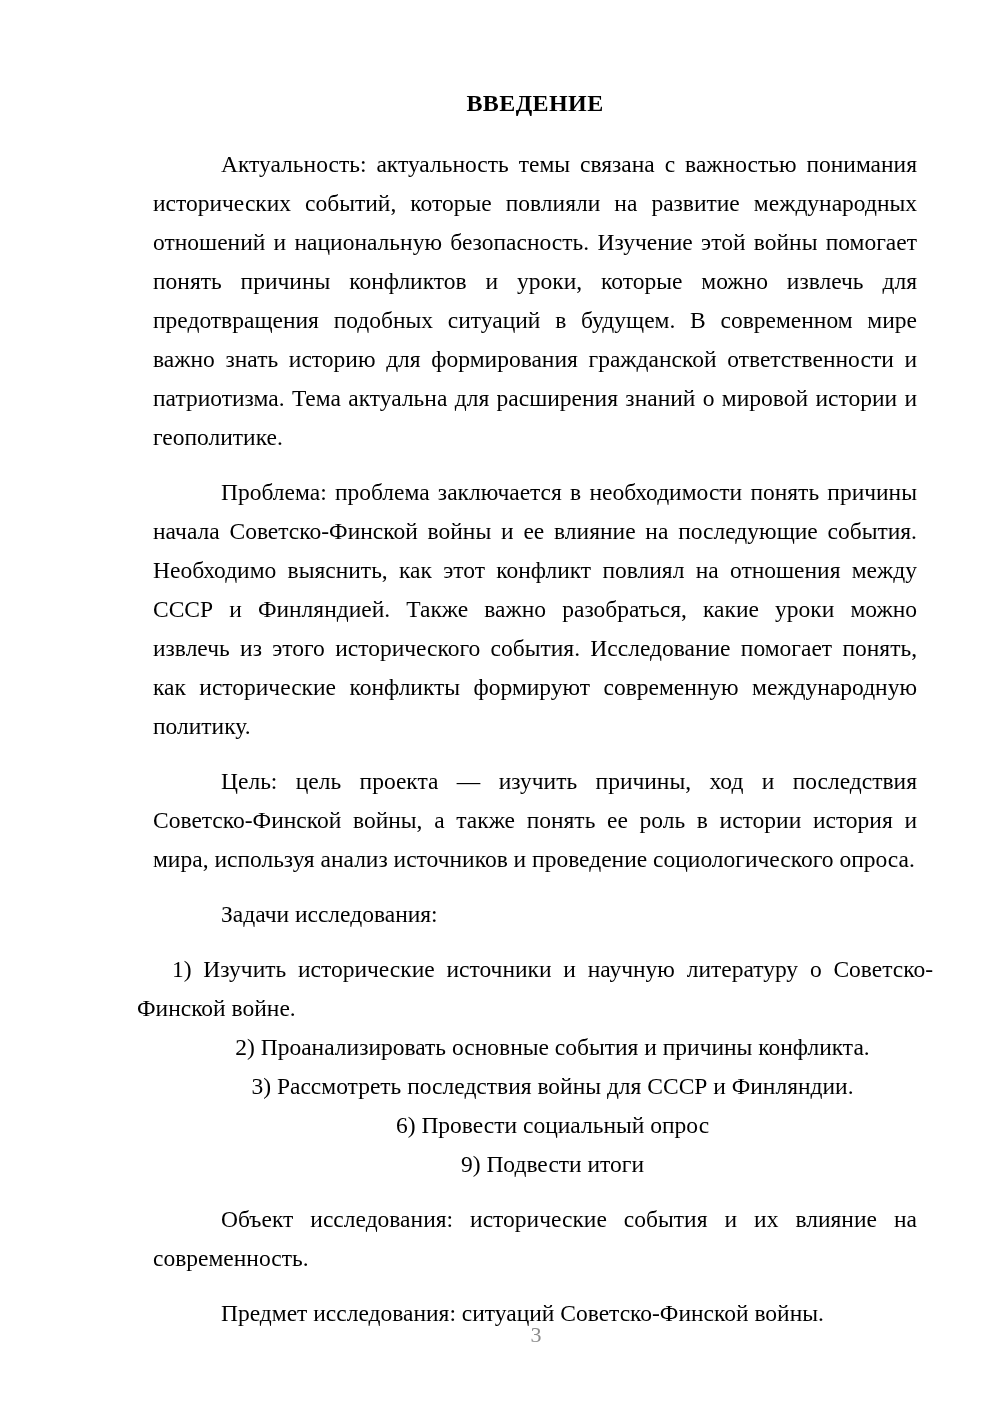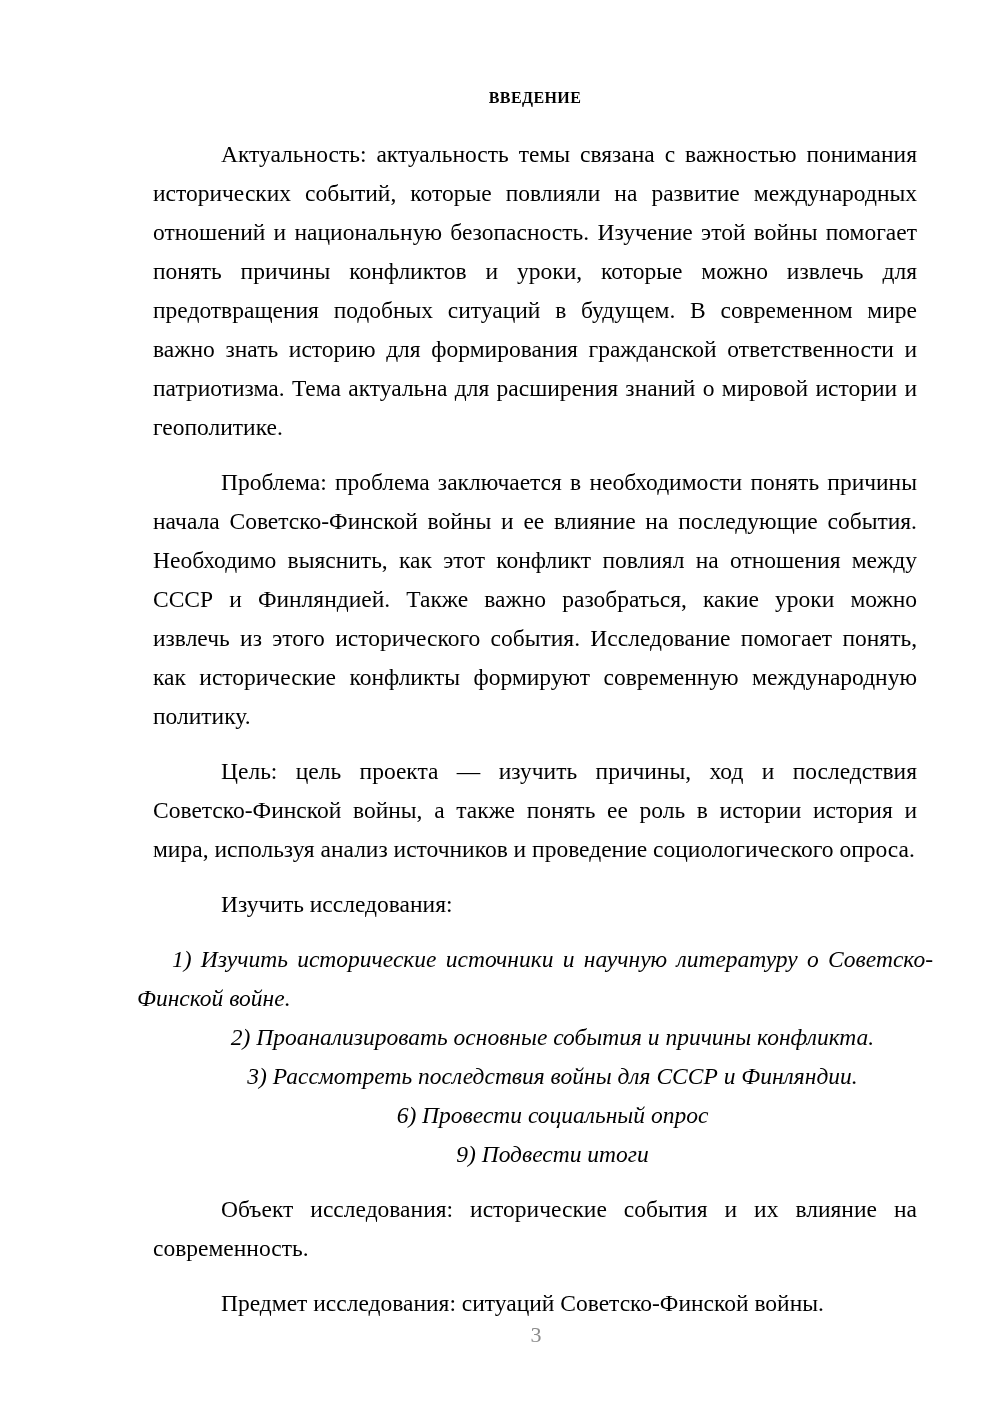--- a/index.html
+++ b/index.html
@@ -26,21 +26,21 @@
   }
 
   .content {
     position: absolute;
     left: 137px;
     top: 88px;
     width: 796px;
   }
 
   .doc-heading {
-    font-size: 16px;
+    font-size: 24px;
     font-weight: bold;
     text-align: center;
     letter-spacing: 0.4px;
     line-height: 1.25;
     margin: 0 0 27px 0;
   }
 
   .para {
     font-size: 23.5px;
     line-height: 39px;
@@ -50,21 +50,20 @@
     text-indent: 68px;
     hyphens: none;
   }
 
   .list-item {
     font-size: 23.5px;
     line-height: 39px;
     text-align: justify;
     margin: 0;
     text-indent: 35px;
-    font-style: italic;
   }
 
   .list-item.no-justify {
     text-align: center;
   }
 
   .page-number {
     position: absolute;
     left: 0;
     top: 1322px;
@@ -87,21 +86,21 @@
   <div class="content">
 
     <h1 class="doc-heading">ВВЕДЕНИЕ</h1>
 
     <p class="para">Актуальность: актуальность темы связана с важностью понимания исторических событий, которые повлияли на развитие международных отношений и национальную безопасность. Изучение этой войны помогает понять причины конфликтов и уроки, которые можно извлечь для предотвращения подобных ситуаций в будущем. В современном мире важно знать историю для формирования гражданской ответственности и патриотизма. Тема актуальна для расширения знаний о мировой истории и геополитике.</p>
 
     <p class="para">Проблема: проблема заключается в необходимости понять причины начала Советско-Финской войны и ее влияние на последующие события. Необходимо выяснить, как этот конфликт повлиял на отношения между СССР и Финляндией. Также важно разобраться, какие уроки можно извлечь из этого исторического события. Исследование помогает понять, как исторические конфликты формируют современную международную политику.</p>
 
     <p class="para">Цель: цель проекта — изучить причины, ход и последствия Советско-Финской войны, а также понять ее роль в истории история и мира, используя анализ источников и проведение социологического опроса.</p>
 
-    <p class="para">Изучить исследования:</p>
+    <p class="para">Задачи исследования:</p>
 
     <p class="list-item">1) Изучить исторические источники и научную литературу о Советско-Финской войне.</p>
 
     <p class="list-item no-justify">2) Проанализировать основные события и причины конфликта.</p>
 
     <p class="list-item no-justify">3) Рассмотреть последствия войны для СССР и Финляндии.</p>
 
     <p class="list-item no-justify">6) Провести социальный опрос</p>
 
     <p class="list-item no-justify">9) Подвести итоги</p>

